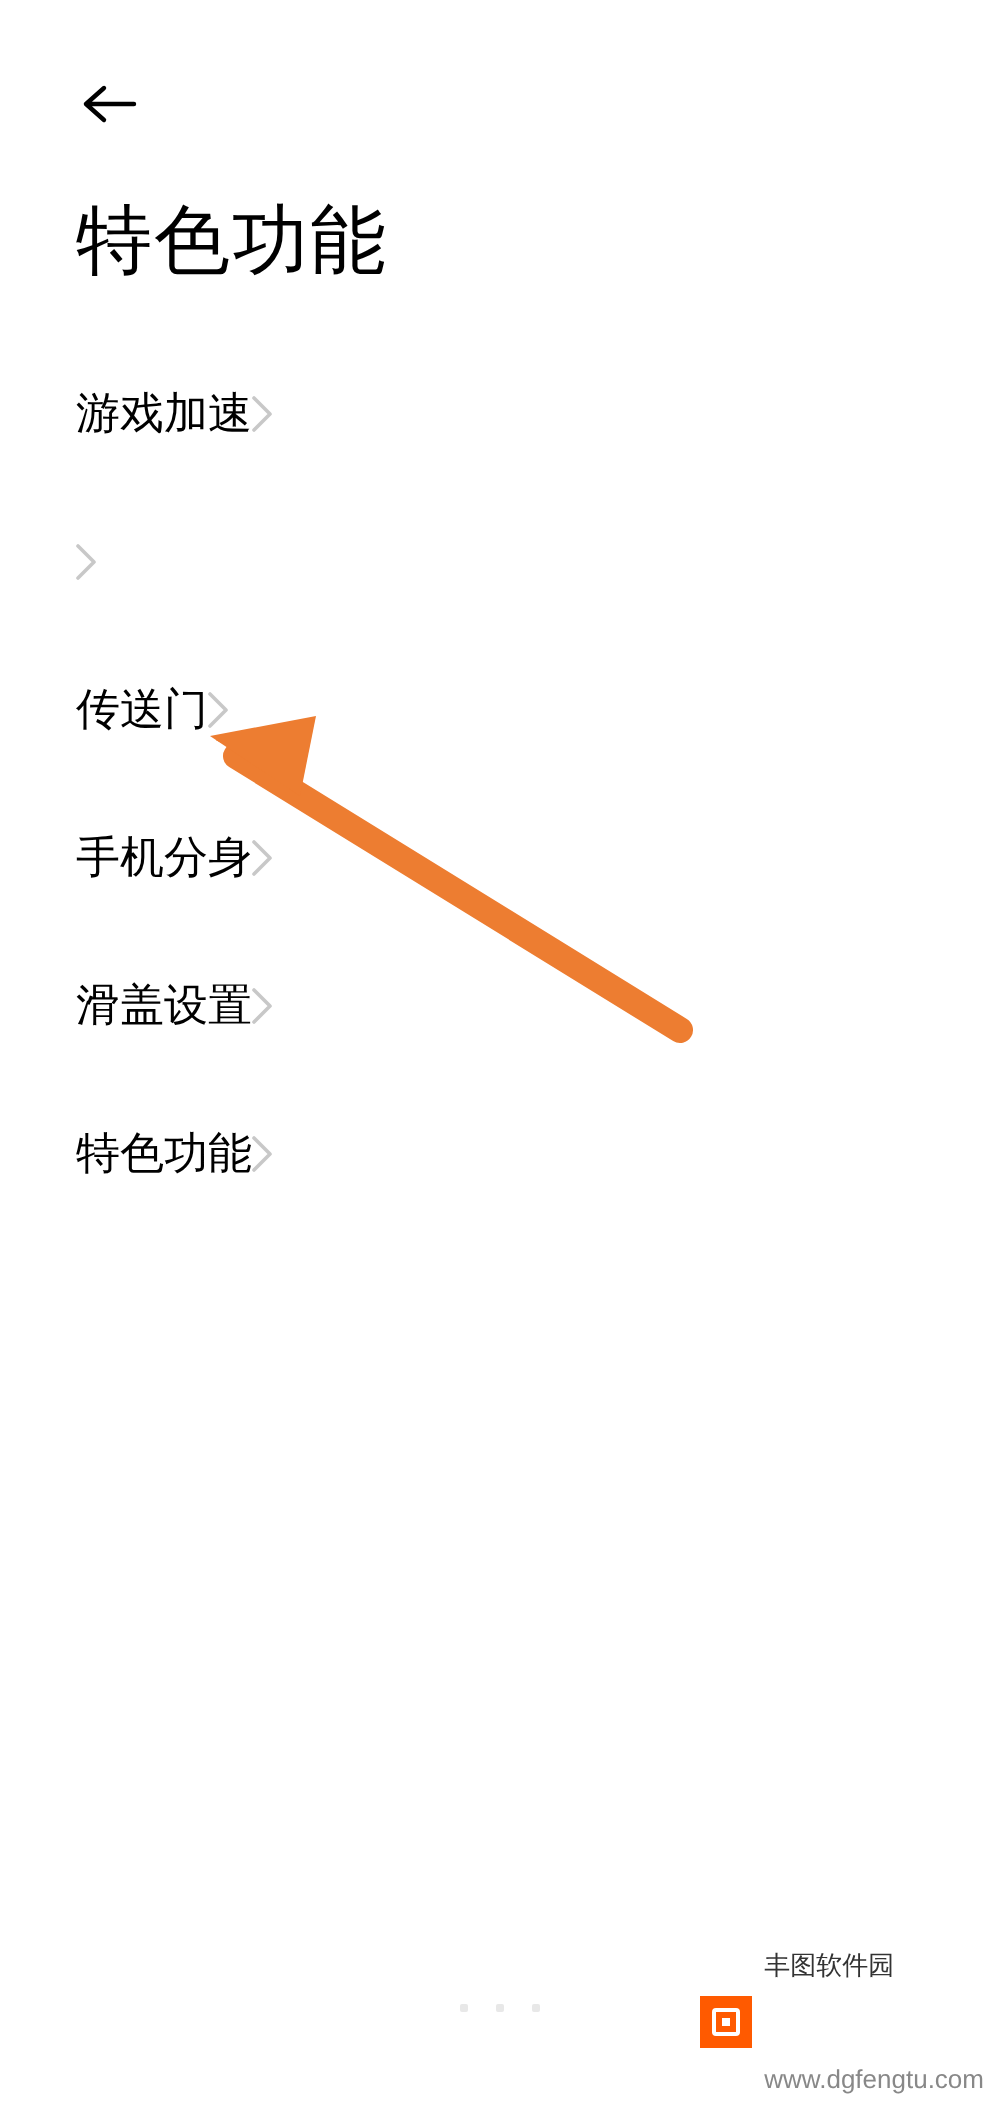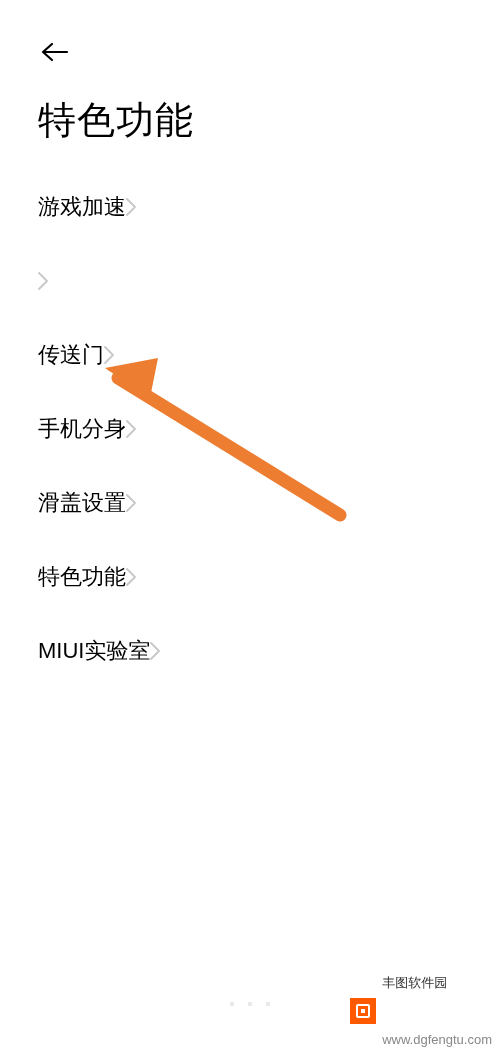--- a/index.html
+++ b/index.html
@@ -177,26 +177,20 @@
     <svg class="chevron" viewBox="0 0 10 18">
         <path d="M1 1 L9 9 L1 17" stroke="#c8c8c8" stroke-width="1.8" fill="none" stroke-linecap="round" stroke-linejoin="round"></path>
       </svg>
   </div>
   <div class="list-item">
     <span class="item-label">特色功能</span>
     <svg class="chevron" viewBox="0 0 10 18">
         <path d="M1 1 L9 9 L1 17" stroke="#c8c8c8" stroke-width="1.8" fill="none" stroke-linecap="round" stroke-linejoin="round"></path>
       </svg>
   </div>
-  <div class="list-item">
-    <span class="item-label">MIUI实验室</span>
-    <svg class="chevron" viewBox="0 0 10 18">
-        <path d="M1 1 L9 9 L1 17" stroke="#c8c8c8" stroke-width="1.8" fill="none" stroke-linecap="round" stroke-linejoin="round"></path>
-      </svg>
-  </div>
 </div>
 
 <svg class="arrow-overlay" viewBox="0 0 260 200">
   <path d="M 18 48 L 240 185" stroke="#ed7d31" stroke-width="13" stroke-linecap="round"></path>
   <path d="M 8 40 L 55 32 L 45 60 L 28 50 Z" fill="#ed7d31"></path>
   <path d="M 8 40 L 55 32 L 28 50 Z" fill="#ed7d31"></path>
   <path d="M 8 40 L 45 60 L 28 50 Z" fill="#ed7d31"></path>
   <polygon points="5,38 58,28 50,68" fill="#ed7d31"></polygon>
 </svg>
 

